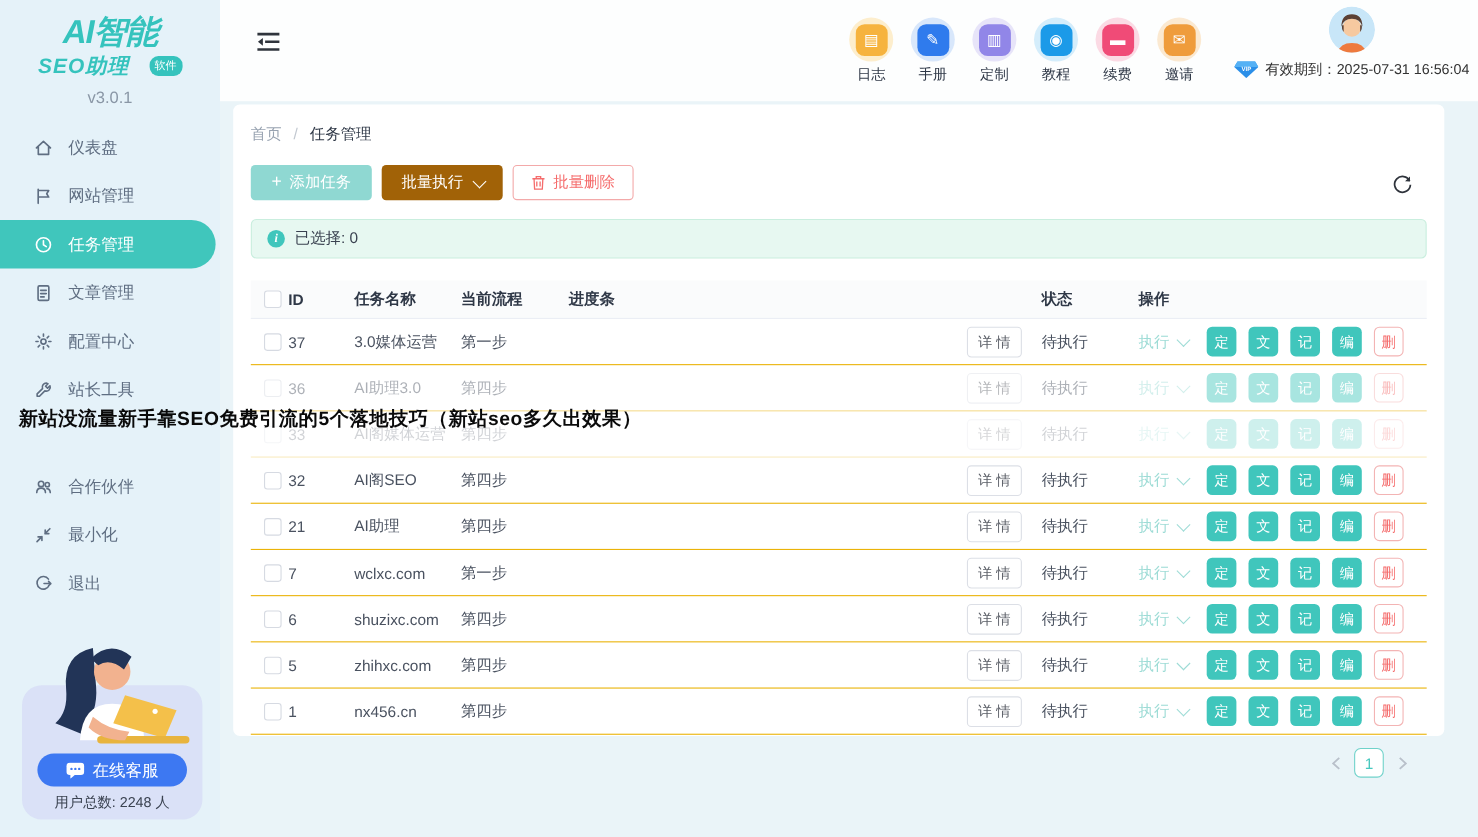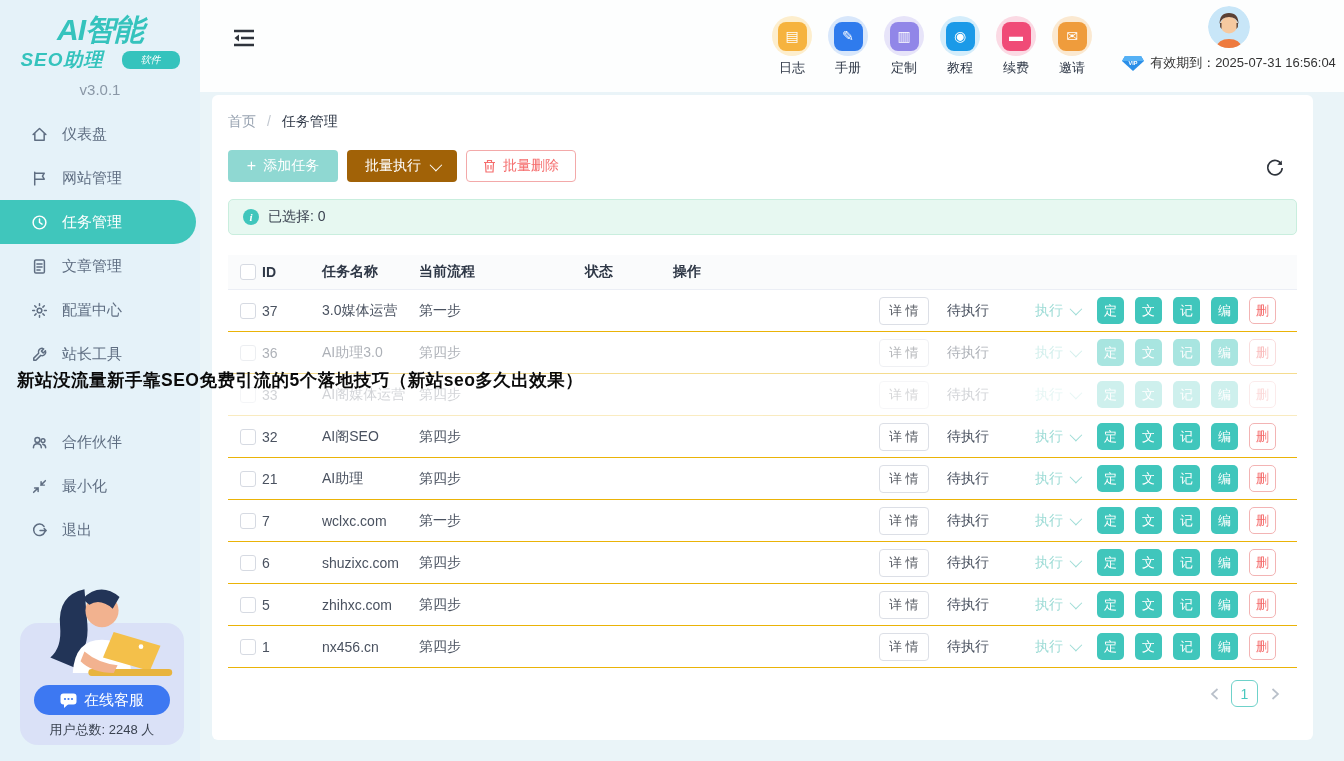--- a/index.html
+++ b/index.html
@@ -5,21 +5,21 @@
   html,body{margin:0;padding:0;}
   body{width:1344px;height:761px;position:relative;overflow:hidden;
        font-family:"Liberation Sans","DejaVu Sans",sans-serif;
        background:#eaf4f8;-webkit-font-smoothing:antialiased;}
   
   .sidebar{position:absolute;left:0;top:0;bottom:0;width:200px;background:#e5f2f9;z-index:2;}
   .logo{padding-top:14px;text-align:center;}
   .logo-line1{font-size:30px;font-weight:800;font-style:italic;color:#35c3bd;letter-spacing:-1px;line-height:32px;}
   .logo-line2{display:flex;justify-content:center;align-items:center;gap:18px;margin-top:1px;}
   .logo-sub{font-size:19px;font-weight:800;font-style:italic;color:#35c3bd;letter-spacing:1px;}
-  .logo-badge{font-size:10px;font-style:italic;color:#fff;background:#35c3bd;border-radius:8px;padding:2px 19px;}
+  .logo-badge{font-size:10px;color:#fff;background:#35c3bd;border-radius:8px;padding:2px 5px;}
   .logo-ver{font-size:15px;color:#8a97a6;margin-top:8px;}
   .nav{margin-top:14px;}
   .nav-item{height:44px;display:flex;align-items:center;padding-left:30px;cursor:pointer;color:#5f6e82;font-size:15px;}
   .nav-item .nav-icon{width:18px;height:18px;margin-right:14px;display:inline-flex;align-items:center;justify-content:center;color:#5f6e82;}
   .nav-item.active{background:#40c6bc;color:#fff;width:196px;box-sizing:border-box;border-radius:0 22px 22px 0;}
   .nav-item.active .nav-icon{color:#fff;}
   .nav-spacer{height:44px;}
   
   .support{position:absolute;left:18px;bottom:16px;width:168px;height:168px;}
   .support-box{position:absolute;bottom:0;left:2px;right:2px;height:122px;background:rgba(216,223,246,.9);border-radius:18px;}
@@ -31,21 +31,21 @@
   .collapse{position:absolute;left:33px;top:28px;width:22px;height:20px;cursor:pointer;color:#2f343c;}
   .quick{position:absolute;left:564px;top:16px;display:flex;}
   .qi{width:56px;text-align:center;cursor:pointer;}
   .qi-halo{width:40px;height:40px;border-radius:50%;margin:0 auto;display:flex;align-items:center;justify-content:center;}
   .qi-badge{width:29px;height:29px;border-radius:8px;color:#fff;font-size:14px;display:flex;align-items:center;justify-content:center;}
   .qi-label{font-size:13px;color:#2f3847;margin-top:3px;}
   .user{position:absolute;right:0;top:6px;width:230px;text-align:center;}
   .avatar{width:42px;height:42px;border-radius:50%;margin:0 auto;display:block;cursor:pointer;}
   .vip-line{margin-top:6px;font-size:13px;color:#333;display:flex;align-items:center;justify-content:center;gap:6px;}
   
-  .panel{position:absolute;left:212px;top:95px;width:1101px;height:645px;background:#fff;border-radius:6px;box-sizing:border-box;padding:18px 16px 0 16px;}
+  .panel{position:absolute;left:212px;top:95px;width:1101px;height:574px;background:#fff;border-radius:6px;box-sizing:border-box;padding:18px 16px 0 16px;}
   .breadcrumb{font-size:14px;height:18px;}
   .bc-home{color:#98a3b1;cursor:pointer;}
   .bc-sep{color:#c2c8d0;margin:0 7px;}
   .bc-cur{color:#2f3razor847;color:#2f3847;}
   .toolbar{margin-top:19px;height:32px;display:flex;gap:9px;position:relative;}
   .btn{height:32px;border:none;border-radius:4px;font-size:14px;font-family:inherit;cursor:pointer;display:inline-flex;align-items:center;justify-content:center;padding:0 18px;}
   .btn-add{background:#8fd8d2;color:#fff;width:110px;padding:0;}
   .btn-add .plus{font-size:16px;margin-right:7px;font-weight:400;}
   .btn-exec{background:#a16207;color:#fff;width:110px;padding:0;}
   .caret{display:inline-block;width:8px;height:8px;border-right:1.6px solid currentColor;border-bottom:1.6px solid currentColor;transform:rotate(45deg) translateY(-2px);margin-left:9px;}
@@ -297,20 +297,21 @@
   </div>
 
   <div class="table">
     <div class="thead">
       <div class="cell c-check">
           <div class="checkbox"></div>
         </div>
       <div class="cell c-id">ID</div>
       <div class="cell c-name">任务名称</div>
       <div class="cell c-step">当前流程</div>
+      <div class="cell c-prog">进度条</div>
       <div class="cell c-detail"></div>
       <div class="cell c-status">状态</div>
       <div class="cell c-ops">操作</div>
     </div>
     <div id="tbody">
         <div class="trow" style="opacity: 1;">
           <div class="cell c-check">
             <div class="checkbox"></div>
           </div>
           <div class="cell c-id">37</div>

